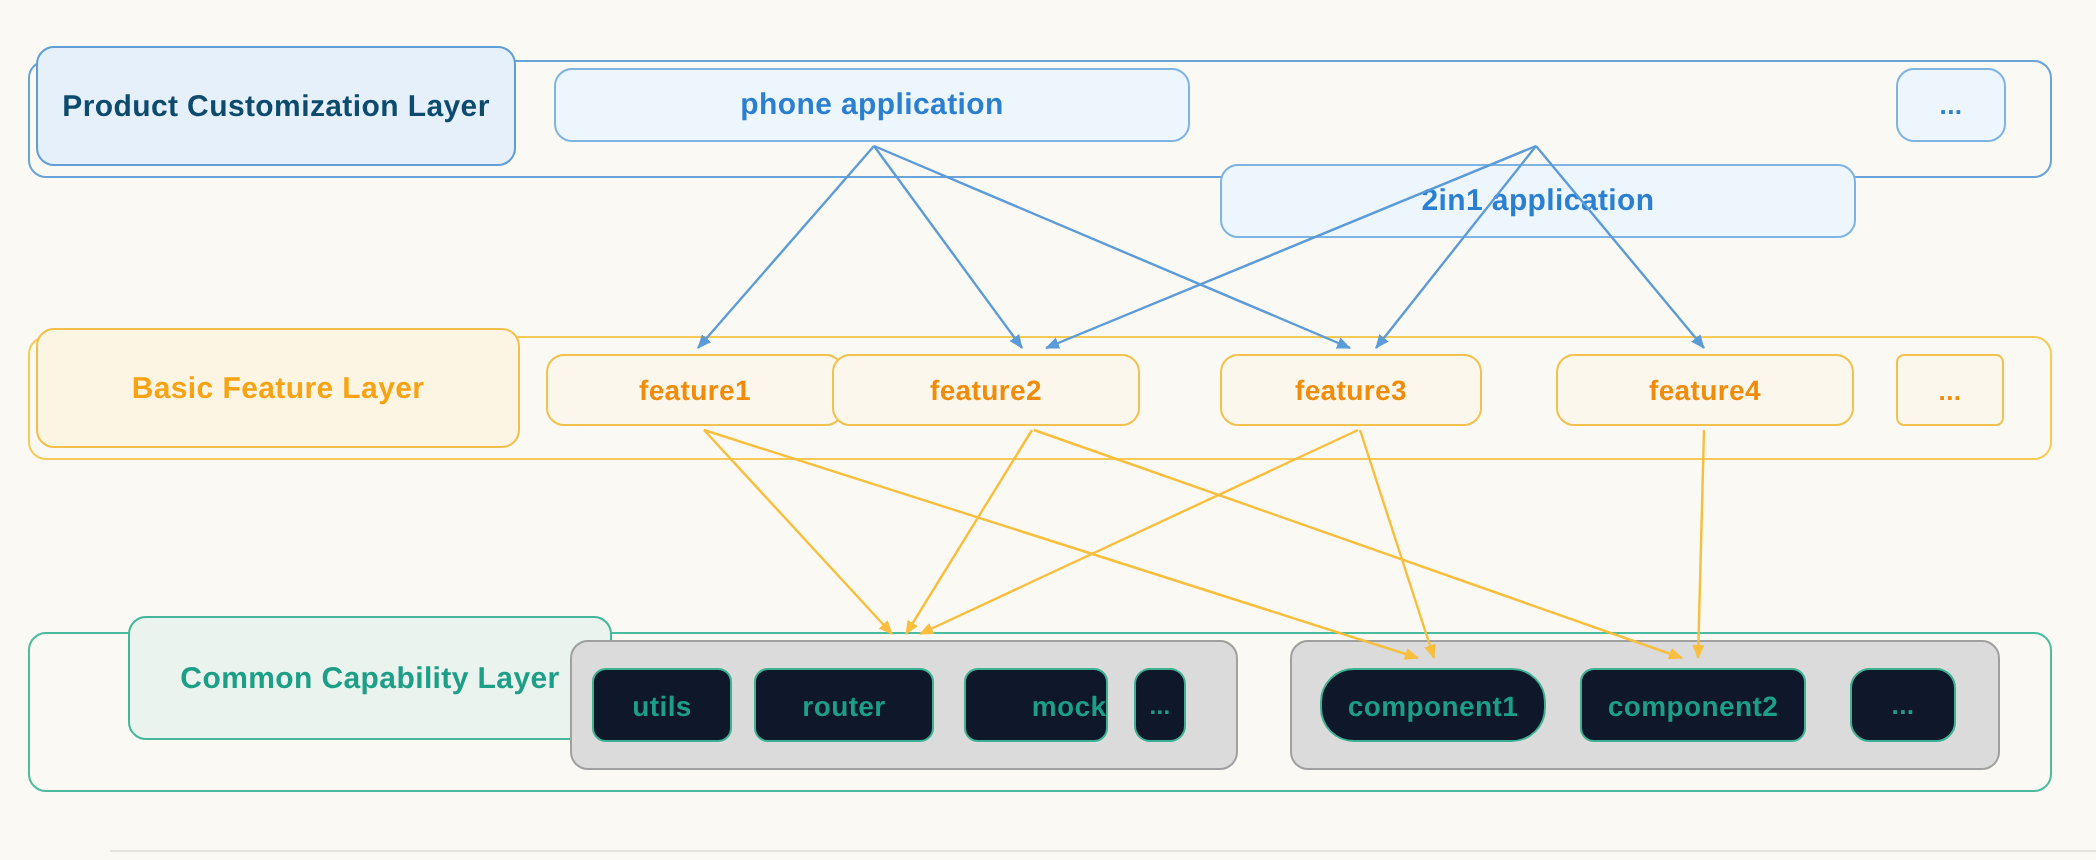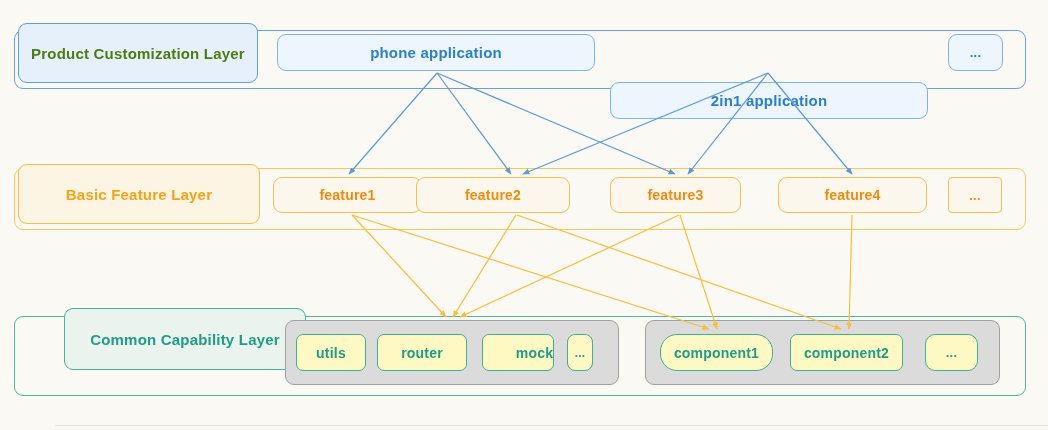--- a/index.html
+++ b/index.html
@@ -23,21 +23,21 @@
     position:absolute;
     border:1.5px solid;
     border-radius:9px;
     display:flex;align-items:center;justify-content:center;
     font-weight:bold;
     box-sizing:border-box;
     letter-spacing:.2px;
   }
   
   #band-product{left:14px;top:30px;width:1010px;height:57px;border-color:#68a4d9;}
-  #label-product{left:18px;top:23px;width:240px;height:60px;background:#e6f0fa;border-color:#5f9fd6;color:#4d7c0f;font-size:15px;}
+  #label-product{left:18px;top:23px;width:240px;height:60px;background:#e6f0fa;border-color:#5f9fd6;color:#0c4a6e;font-size:15px;}
   .blue-item{background:#eef6fd;border-color:#7fb4e2;color:#2b7fd0;font-size:15px;}
   #box-phone{left:277px;top:34px;width:318px;height:37px;}
   #box-2in1{left:610px;top:34px;width:318px;height:37px;margin-top:48px;}
   #box-dots-product{left:948px;top:34px;width:55px;height:37px;font-size:13px;}
   
   #band-feature{left:14px;top:168px;width:1010px;height:60px;border-color:#f7ca58;}
   #label-feature{left:18px;top:164px;width:242px;height:60px;background:#fdf5e4;border-color:#f3bf4a;color:#f7a314;font-size:15px;}
   .orange-item{background:#fcf7ec;border-color:#f2c14e;color:#f08c0a;font-size:14px;}
   #box-f1{left:273px;top:177px;width:149px;height:36px;}
   #box-f2{left:416px;top:177px;width:154px;height:36px;}
@@ -46,21 +46,21 @@
   #box-dots-feature{left:948px;top:177px;width:54px;height:36px;border-radius:4px;font-size:13px;}
   
   #band-common{left:14px;top:316px;width:1010px;height:78px;border-color:#4cbca1;}
   #label-common{left:18px;top:308px;width:242px;height:62px;background:#eaf3ed;border-color:#44b79b;color:#1d9f87;font-size:15px;margin-left:46px;}
   .group{
     position:absolute;
     background:#dbdbdb;border:1.5px solid #a0a0a0;border-radius:9px;
   }
   #group-utils{left:285px;top:320px;width:332px;height:63px;}
   #group-components{left:645px;top:320px;width:353px;height:63px;}
-  .teal-item{background:#fef9c3;border-color:#3db293;color:#1d9f87;font-size:14px;border-radius:7px;text-align:center;}
+  .teal-item{background:#0f172a;border-color:#3db293;color:#1d9f87;font-size:14px;border-radius:7px;text-align:center;}
   #box-utils{left:296px;top:334px;width:70px;height:37px;}
   #box-router{left:377px;top:334px;width:90px;height:37px;}
   #box-mock{left:482px;top:334px;width:72px;height:37px;padding-left:33px;}
   #box-dots-utils{left:567px;top:334px;width:26px;height:37px;border-radius:8px;font-size:12px;}
   #box-c1{left:660px;top:334px;width:113px;height:37px;border-radius:17px;}
   #box-c2{left:790px;top:334px;width:113px;height:37px;}
   #box-dots-components{left:925px;top:334px;width:53px;height:37px;border-radius:10px;font-size:13px;}
   #edge-layer{
     position:absolute;left:0;top:0;width:1048px;height:430px;
     pointer-events:none;

